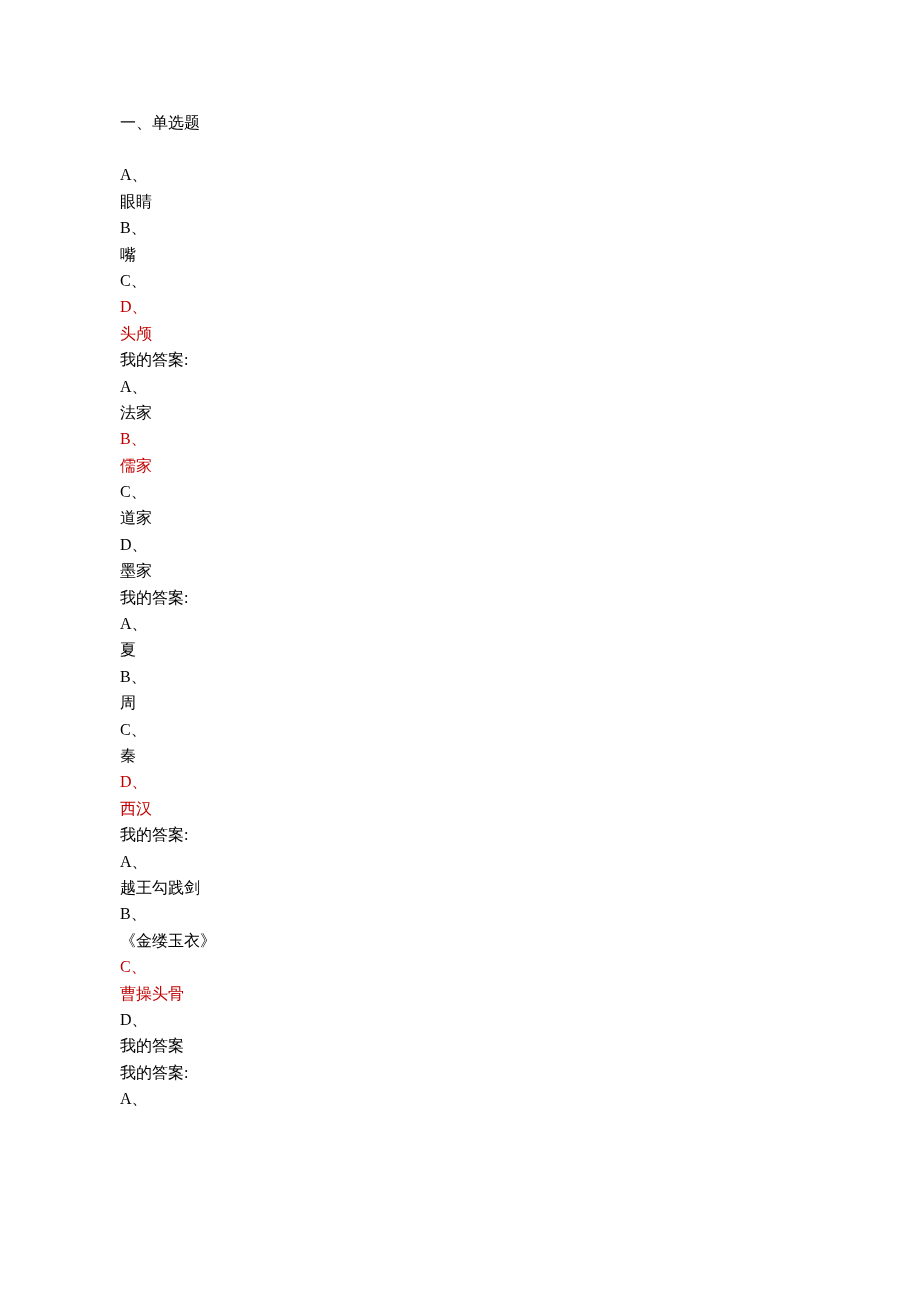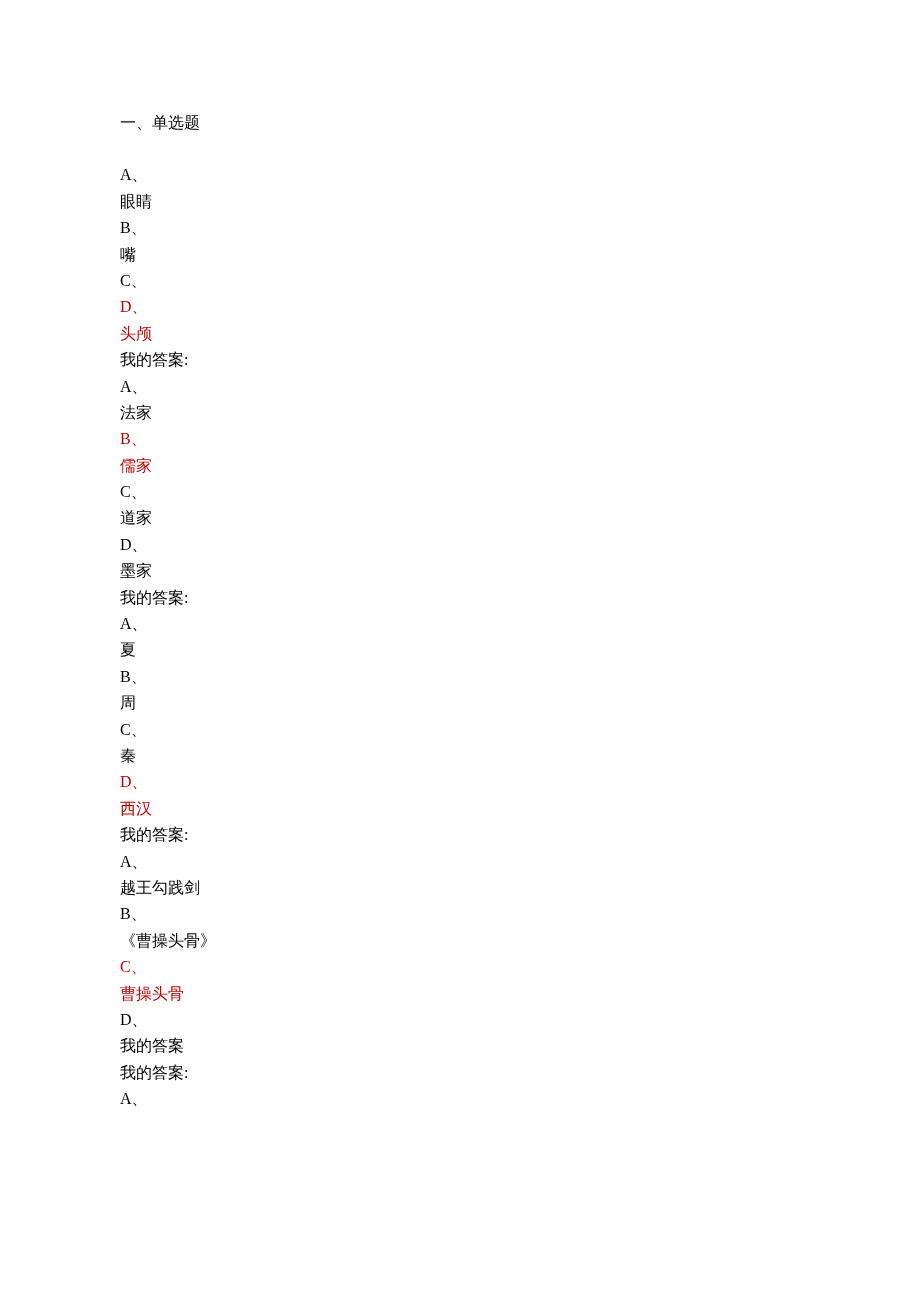--- a/index.html
+++ b/index.html
@@ -55,21 +55,21 @@
       <div class="line">B、</div>
       <div class="line">周</div>
       <div class="line">C、</div>
       <div class="line">秦</div>
       <div class="line red">D、</div>
       <div class="line red">西汉</div>
       <div class="line">我的答案:</div>
       <div class="line">A、</div>
       <div class="line">越王勾践剑</div>
       <div class="line">B、</div>
-      <div class="line">《曹操头骨》</div>
+      <div class="line">《金缕玉衣》</div>
       <div class="line red">C、</div>
       <div class="line red">曹操头骨</div>
       <div class="line">D、</div>
       <div class="line">我的答案</div>
       <div class="line">我的答案:</div>
       <div class="line">A、</div>
     </div>
 </div>
 
 </body></html>

